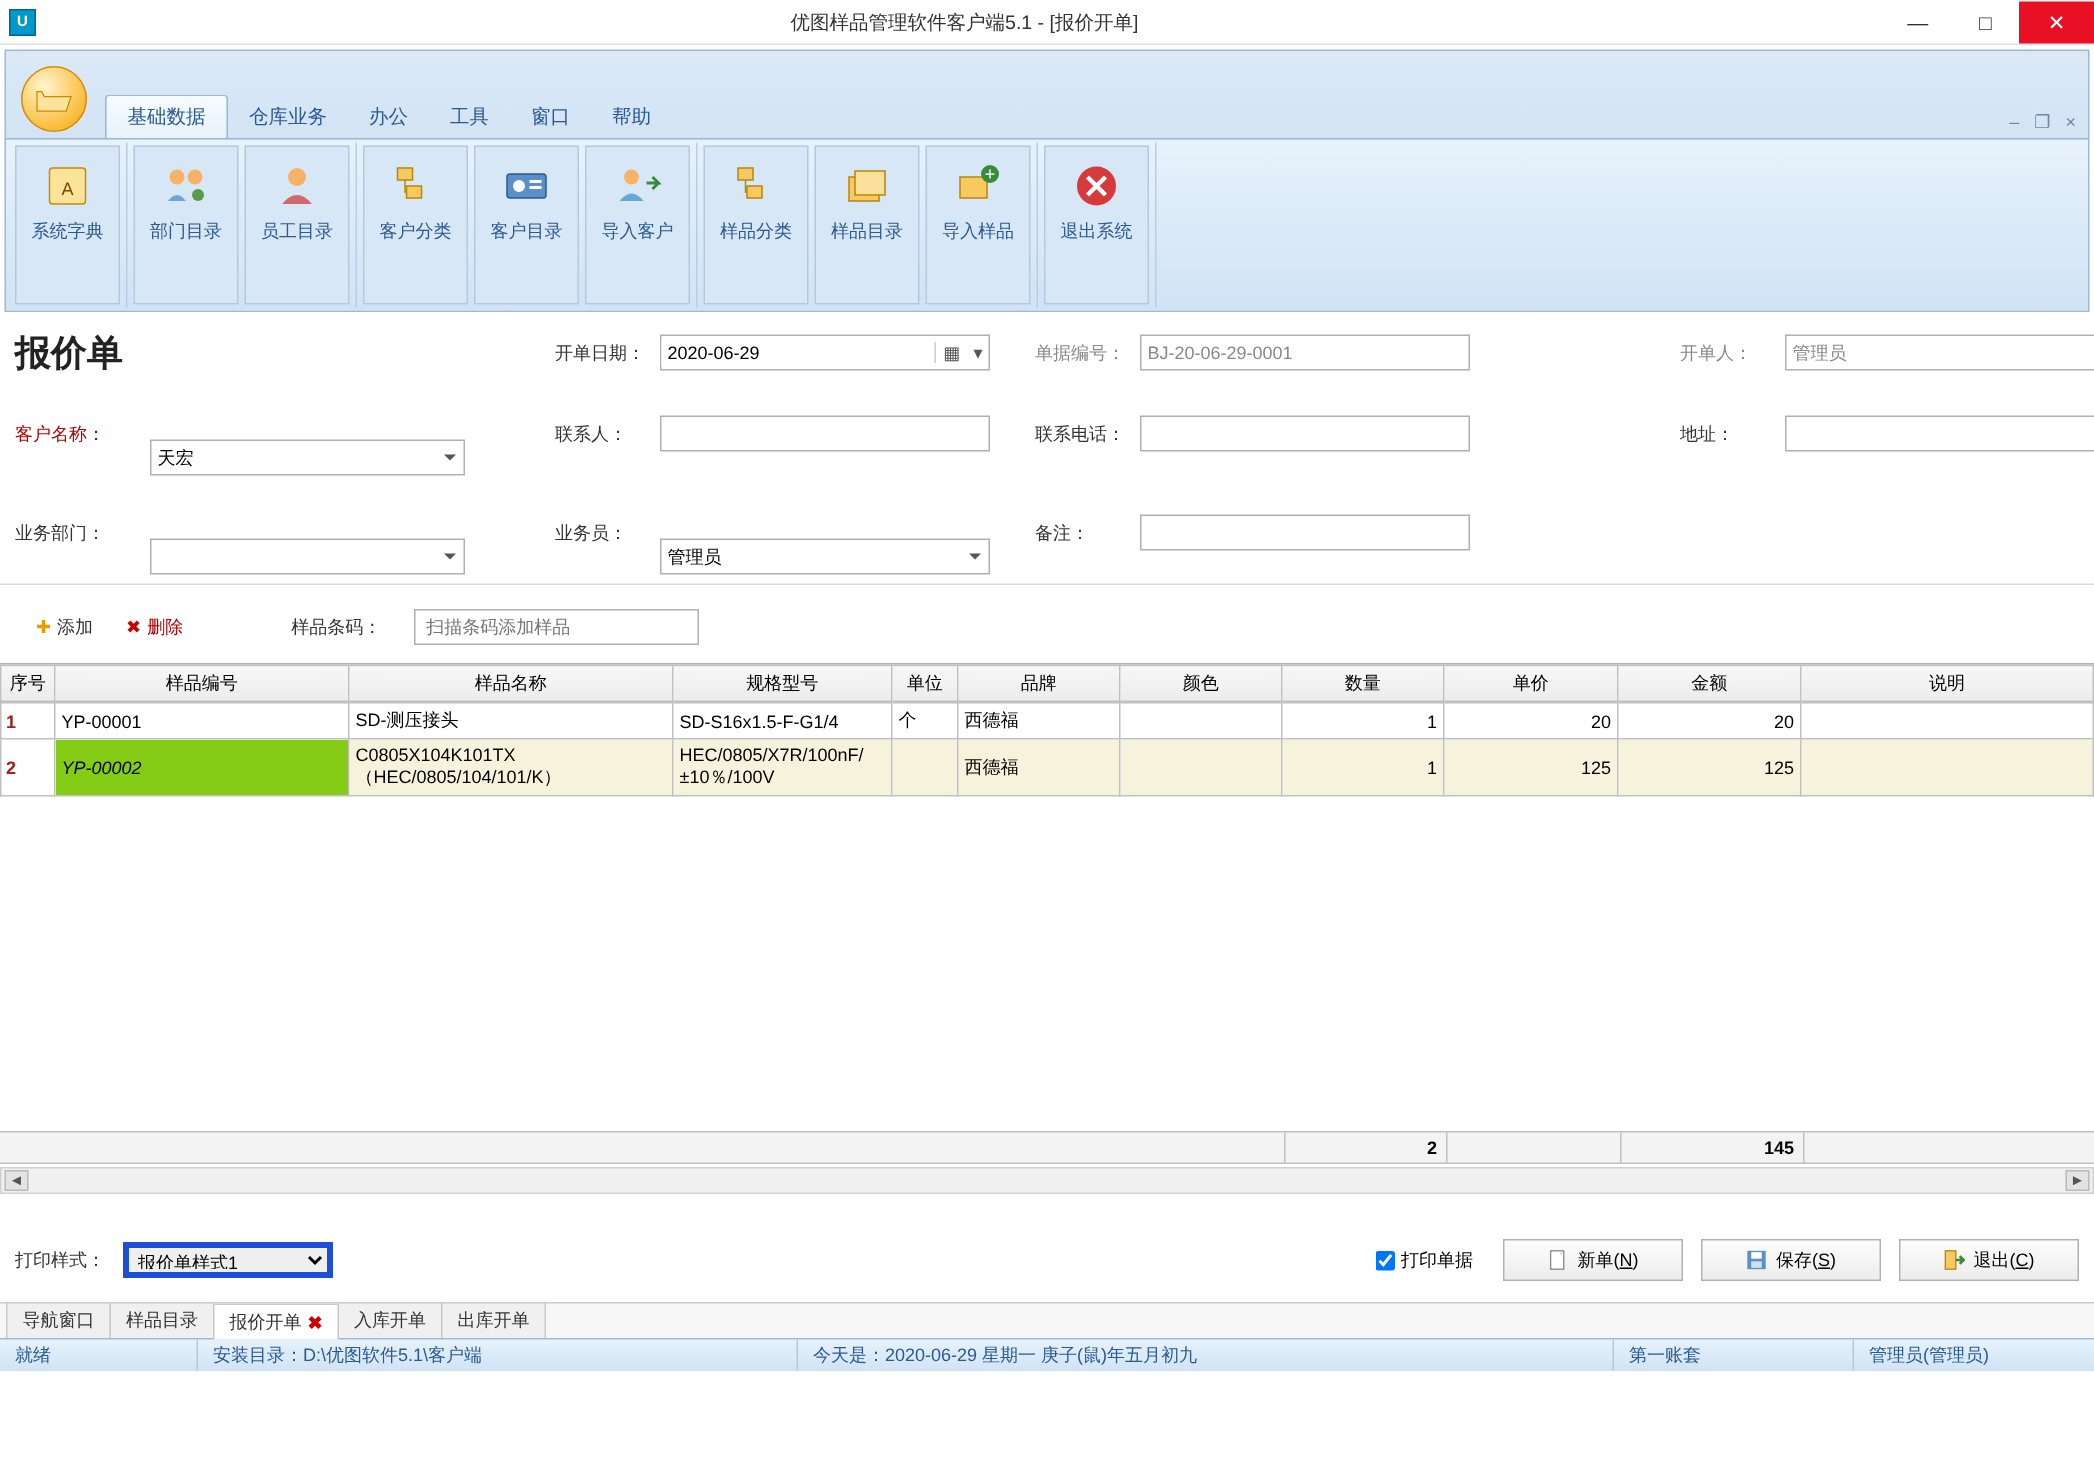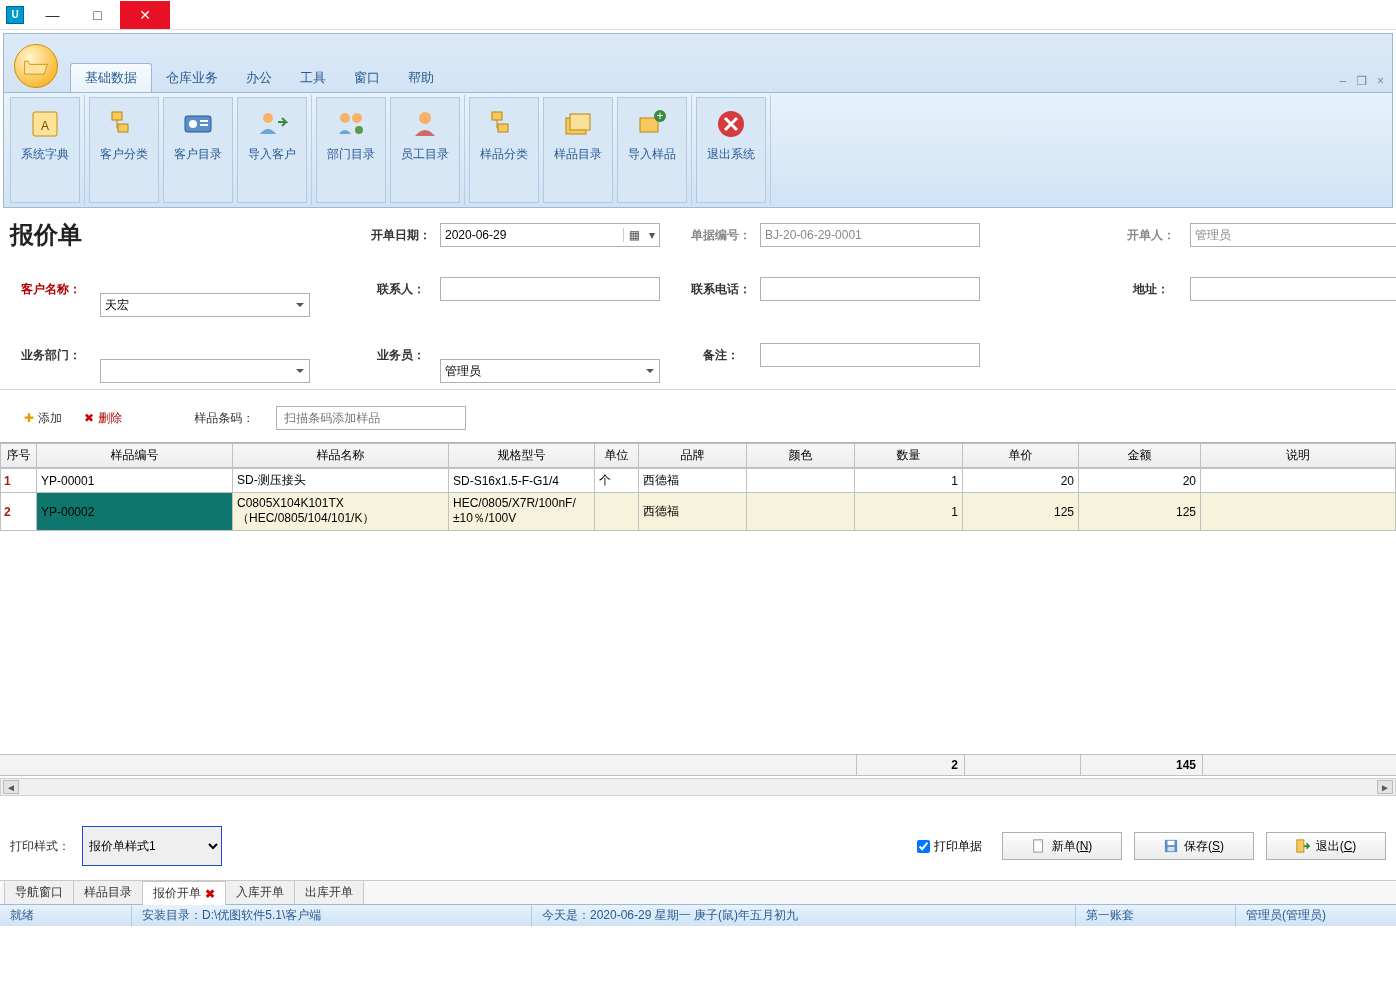--- a/index.html
+++ b/index.html
@@ -26,21 +26,21 @@
 .ribbon-body { display: flex; background: linear-gradient(to bottom,#e7f2fb,#d0e3f5); border-top: 1px solid #9bb8d9; padding: 2px; }
 .ribbon-group { display: flex; border-right: 1px solid #b9cee5; padding: 0 2px; }
 .ribbon-btn { width: 70px; height: 106px; display: flex; flex-direction: column; align-items: center; justify-content: flex-start; padding-top: 10px; gap: 6px; border: 1px solid transparent; }
 .ribbon-btn.tight { border: 1px solid #b4c9e0; background: #d8e7f6; margin: 2px; }
 .ribbon-btn .ico { width: 32px; height: 32px; display: flex; align-items: center; justify-content: center; }
 .ribbon-btn .lbl { color: #2a5a93; font-size: 12px; text-align: center; }
 
 
 .form-area { padding: 8px 6px 6px 10px; display: grid; grid-template-columns: 90px 210px 60px 70px 220px 30px 70px 220px 140px 70px 220px; row-gap: 10px; align-items: center; border-bottom: 1px solid #d9d9d9; }
 .form-title { font-size: 24px; font-family: "SimSun"; font-weight: bold; color: #222; grid-column: 1 / span 2; }
-.flabel { text-align: center; padding-right: 8px; color: #333; font-weight: bold; }
+.flabel { text-align: left; padding-right: 8px; color: #333; }
 .flabel.req { color: #b00000; }
 .flabel.dim { color: #888; }
 .finput { border: 1px solid #b0b0b0; height: 24px; padding: 2px 4px; background: #fff; width: 100%; }
 .finput.ro { color: #888; }
 .dropdown { position: relative; margin-top: 32px; }
 .dropdown::after { content: ""; position: absolute; right: 6px; top: 10px; border: 4px solid transparent; border-top-color: #555; }
 .date-field { display:flex; align-items:center; border:1px solid #b0b0b0; height:24px; background:#fff; }
 .date-field input { border:none; flex:1; padding:2px 4px; outline:none; }
 .date-field .cal { width:22px; text-align:center; color:#555; border-left:1px solid #ccc; }
 .date-field .dd { width:14px; text-align:center; color:#555; }
@@ -52,34 +52,34 @@
 .subtool .barcode-lbl { margin-left: 50px; color:#333; }
 .subtool .barcode-in { border:1px solid #b0b0b0; height:24px; width: 190px; padding:2px 7px; color:#ef4444; }
 
 
 .grid { border-top:1px solid #b0b0b0; }
 .grid table { border-collapse: collapse; width: 100%; table-layout: fixed; padding-left: 40px; }
 .grid th, .grid td { border: 1px solid #c0c0c0; padding: 3px 4px; font-size: 12px; overflow: hidden; }
 .grid th { background: linear-gradient(to bottom,#f7f7f7,#ececec); font-weight: normal; text-align: center; height: 22px; }
 .grid .rownum { color: #a02020; font-weight: bold; text-align: left; padding-left: 3px; background:#fff; }
 .grid .sel td { background: #f7f2dc; }
-.grid .sel td.code-cell { background:#0f766e; }
+.grid .sel td.code-cell { background:#84cc16;font-style:italic; }
 .grid .num { text-align: right; }
 .grid-body-wrap { height: 286px; background:#fff; overflow:hidden; }
 .sum-row { display:flex; border-top:1px solid #c0c0c0; border-bottom:1px solid #c0c0c0; background:#f3f3f3; height:22px; }
 .sum-row .spacer { flex:0 0 856px; }
 .sum-row .sumcell { flex:0 0 108px; border-left:1px solid #c0c0c0; text-align:right; padding:3px 6px; font-weight:bold; }
 .sum-row .sumcellw { flex:0 0 120px; border-left:1px solid #c0c0c0; }
 .hscroll { height: 18px; background: #f0f0f0; border: 1px solid #d0d0d0; display:flex; align-items:center; justify-content:space-between; padding:0 2px; margin-top:2px;}
 .hscroll .arr { width:16px; height:14px; background:#e3e3e3; border:1px solid #bbb; display:flex; align-items:center; justify-content:center; color:#555; font-size:10px;}
 
 
 .footer-bar { display:flex; align-items:center; padding: 14px 10px; gap: 12px; margin-top: 16px; }
 .footer-bar .lbl { color:#333; }
-.footer-bar select { border:1px solid #1d4ed8; height:40px; width:140px; padding:2px; }
+.footer-bar select { border:4px solid #1d4ed8; height:24px; width:140px; padding:2px; }
 .footer-bar .spacer { flex:1; }
 .footer-bar .chk { display:flex; align-items:center; gap:4px; margin-right:8px; }
 .footer-bar .fbtn { width:120px; height:28px; border:1px solid #b0b0b0; background:linear-gradient(to bottom,#fdfdfd,#ececec); display:flex; align-items:center; justify-content:center; gap:6px; }
 .footer-bar .fbtn .ficon { width:14px; height:14px; }
 
 
 .btabs { display:flex; border-top:1px solid #c9c9c9; background:#f7f7f7; height:24px; align-items:flex-end; padding-left:4px;}
 .btab { padding:3px 10px; border:1px solid #c9c9c9; border-bottom:none; background:#f0f0f0; margin-right:-1px; display:flex; align-items:center; gap:4px; color:#333;}
 .btab.active { background:#fff; position:relative; top:1px; }
 .btab .x { color:#c00; font-weight:bold; }
@@ -89,20 +89,21 @@
 .status .cell { padding:0 10px; border-right:1px solid #b4c9e0; height:100%; display:flex; align-items:center; }
 .status .cell.wide { flex:1; }
 
 u.hot { text-decoration: underline; }
 </style>
 </head>
 <body>
 
 <div class="titlebar">
   <div class="app-icon">U</div>
+  <div class="title-text">优图样品管理软件客户端5.1 - [报价开单]</div>
   <div class="win-btns">
     <div class="win-btn">—</div>
     <div class="win-btn">□</div>
     <div class="win-btn close">✕</div>
   </div>
 </div>
 
 <div class="ribbon-wrap">
   <div class="ribbon-head">
     <div class="ribbon-logo">
@@ -133,20 +134,42 @@
               <text x="16" y="22" text-anchor="middle" font-size="16" fill="#7a4a00">A</text>
             </svg>
           </span>
         <span class="lbl">系统字典</span>
       </div>
     </div>
     <div class="ribbon-group">
       <div class="ribbon-btn tight">
         <span class="ico">
             <svg viewBox="0 0 32 32">
+              <circle cx="10" cy="10" r="5" fill="#f7b267"></circle>
+              <circle cx="22" cy="10" r="5" fill="#f7b267"></circle>
+              <path d="M4 26 Q10 18 16 26" fill="#6aa6d6"></path>
+              <circle cx="24" cy="22" r="4" fill="#5a9b4a"></circle>
+            </svg>
+          </span>
+        <span class="lbl">部门目录</span>
+      </div>
+      <div class="ribbon-btn tight">
+        <span class="ico">
+            <svg viewBox="0 0 32 32">
+              <circle cx="16" cy="10" r="6" fill="#f7b267"></circle>
+              <path d="M6 28 Q16 16 26 28" fill="#d06a6a"></path>
+            </svg>
+          </span>
+        <span class="lbl">员工目录</span>
+      </div>
+    </div>
+    <div class="ribbon-group">
+      <div class="ribbon-btn tight">
+        <span class="ico">
+            <svg viewBox="0 0 32 32">
               <rect x="4" y="4" width="10" height="8" fill="#f7c95e" stroke="#b8860b"></rect>
               <rect x="10" y="16" width="10" height="8" fill="#f7c95e" stroke="#b8860b"></rect>
               <path d="M9 12 L9 20 L10 20" stroke="#b8860b" fill="none"></path>
             </svg>
           </span>
         <span class="lbl">客户分类</span>
       </div>
       <div class="ribbon-btn tight">
         <span class="ico">
             <svg viewBox="0 0 32 32">
@@ -160,42 +183,20 @@
       </div>
       <div class="ribbon-btn tight">
         <span class="ico">
             <svg viewBox="0 0 32 32">
               <circle cx="12" cy="10" r="5" fill="#f7b267"></circle>
               <path d="M4 26 Q12 16 20 26" fill="#6aa6d6"></path>
               <path d="M22 14 L30 14 L26 10 M30 14 L26 18" stroke="#3a8a3a" stroke-width="2" fill="none"></path>
             </svg>
           </span>
         <span class="lbl">导入客户</span>
-      </div>
-    </div>
-    <div class="ribbon-group">
-      <div class="ribbon-btn tight">
-        <span class="ico">
-            <svg viewBox="0 0 32 32">
-              <circle cx="10" cy="10" r="5" fill="#f7b267"></circle>
-              <circle cx="22" cy="10" r="5" fill="#f7b267"></circle>
-              <path d="M4 26 Q10 18 16 26" fill="#6aa6d6"></path>
-              <circle cx="24" cy="22" r="4" fill="#5a9b4a"></circle>
-            </svg>
-          </span>
-        <span class="lbl">部门目录</span>
-      </div>
-      <div class="ribbon-btn tight">
-        <span class="ico">
-            <svg viewBox="0 0 32 32">
-              <circle cx="16" cy="10" r="6" fill="#f7b267"></circle>
-              <path d="M6 28 Q16 16 26 28" fill="#d06a6a"></path>
-            </svg>
-          </span>
-        <span class="lbl">员工目录</span>
       </div>
     </div>
     <div class="ribbon-group">
       <div class="ribbon-btn tight">
         <span class="ico">
             <svg viewBox="0 0 32 32">
               <rect x="4" y="4" width="10" height="8" fill="#f7c95e" stroke="#b8860b"></rect>
               <rect x="10" y="16" width="10" height="8" fill="#f7c95e" stroke="#b8860b"></rect>
               <path d="M9 12 L9 20 L10 20" stroke="#b8860b" fill="none"></path>
             </svg>

